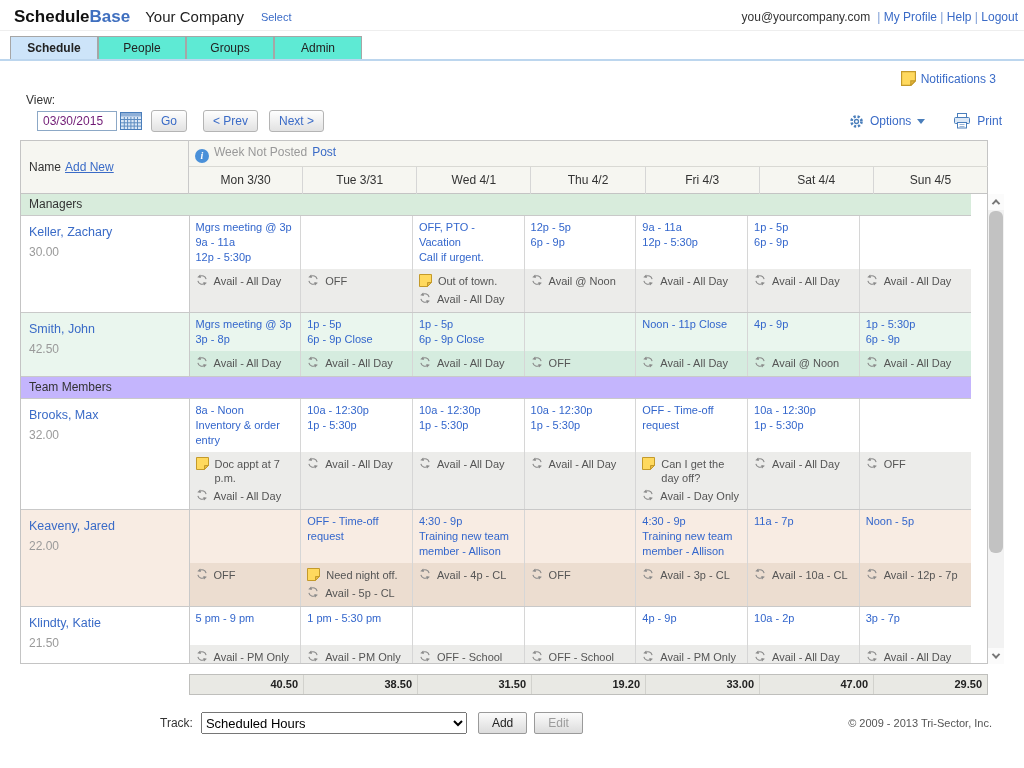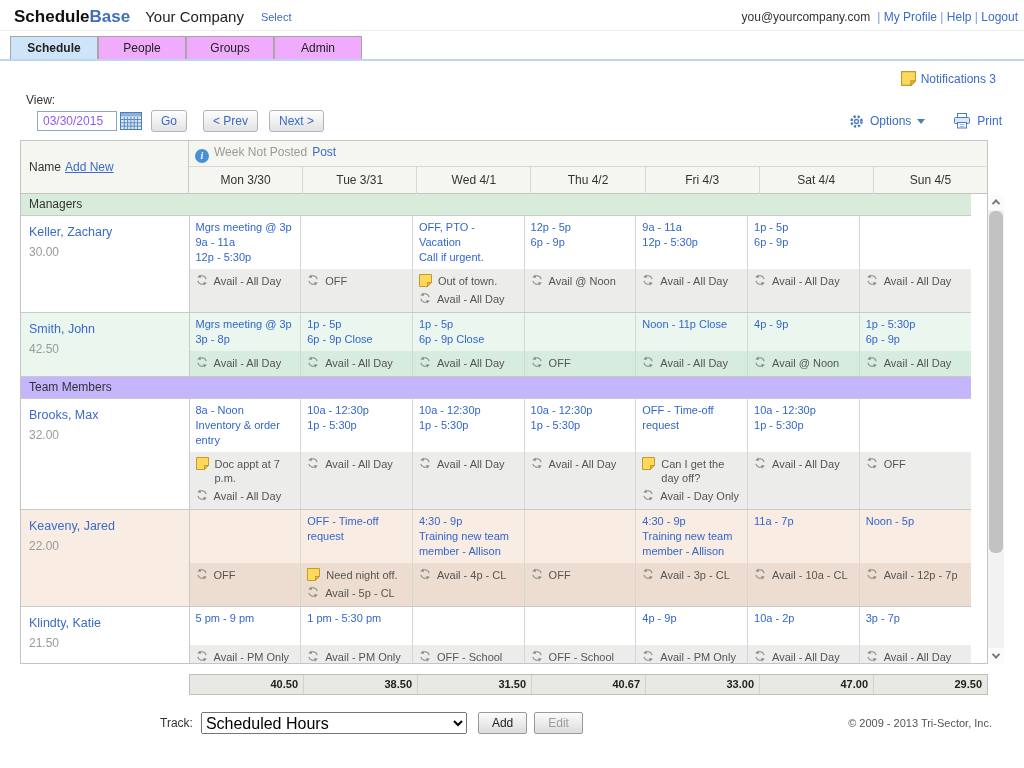--- a/index.html
+++ b/index.html
@@ -13,29 +13,29 @@
   .brand { font-size:17px; font-weight:bold; color:#111; letter-spacing:0; }
   .brand .base { color:#3f6fbf; }
   .company { font-size:15px; margin-left:15px; color:#222; }
   .select-link { font-size:11px; margin-left:17px; color:#3a6bc7; cursor:pointer; }
   .top-right { margin-left:auto; display:flex; align-items:center; gap:7px; font-size:12px; }
   .nav-link { color:#3a6bc7; cursor:pointer; }
   .pipe { color:#7a9bd4; }
   
   .tab-bar { display:flex; padding:5px 0 0 10px; border-bottom:2px solid #bcd6ee; }
   .tab { width:88px; height:23px; line-height:22px; text-align:center; font-size:12px;
-         background:#f0abfc; border:1px solid #a6a6a6; border-bottom:none; cursor:pointer; color:#222; }
+         background:#5eead4; border:1px solid #a6a6a6; border-bottom:none; cursor:pointer; color:#222; }
   .tab.active { background:#cde4f9; font-weight:bold; }
   
   .content { padding:0 20px; }
   .notif-row { display:flex; justify-content:flex-end; align-items:center; gap:5px; margin:10px 8px 0 0; color:#3a6bc7; }
   .view-label { margin:7px 0 3px 6px; color:#333; }
   .controls-row { display:flex; align-items:center; margin:0 2px 6px 6px; }
   .view-select { width:186px; height:22px; font-size:12px; font-family:inherit; }
-  .date-input { width:80px; height:20px; border:1px solid #8ca8c6; padding:1px 5px; font-size:12px; font-family:inherit; margin-left:11px; color:#8b5cf6; }
+  .date-input { width:80px; height:20px; border:1px solid #8ca8c6; padding:1px 5px; font-size:12px; font-family:inherit; margin-left:11px; color:#701a75; }
   .cal-btn { margin-left:3px; display:inline-flex; cursor:pointer; background:none; border:none; padding:0; }
   .btn { padding:2px 9px; height:22px; font-size:12px; color:#3a6bc7; font-family:inherit;
          background:linear-gradient(#fefefe,#e2e2e2); border:1px solid #b4b4b4; border-radius:3px; cursor:pointer; }
   .btn.go { margin-left:9px; }
   .btn.prev { margin-left:16px; }
   .btn.next { margin-left:11px; }
   .controls-right { margin-left:auto; display:flex; align-items:center; color:#3a6bc7; }
   .opt-group, .print-group { display:flex; align-items:center; gap:6px; cursor:pointer; }
   .print-group { margin-left:28px; }
   .caret { width:0; height:0; border-left:4px solid transparent; border-right:4px solid transparent; border-top:5px solid #4a7ebb; display:inline-block; }
@@ -83,21 +83,21 @@
   .chev.down { transform:rotate(135deg) translate(-1px,1px); }
   .sb-thumb { position:absolute; top:17px; left:1px; width:14px; height:342px; background:#c2c2c2; border-radius:6px; cursor:pointer; }
   
   .totals-row { display:flex; margin:10px 16px 0 169px; border:1px solid #bfbfbc; }
   .total-cell { flex:1; text-align:right; padding:3px 5px 4px 0; font-weight:bold; font-size:11px; color:#222;
                 background:#e9e9e4; border-left:1px solid #d2d2cd; }
   .total-cell:first-child { border-left:none; }
   
   .footer-row { display:flex; align-items:center; margin:17px 8px 0 140px; }
   .track-label { color:#333; margin-right:8px; }
-  .track-select { width:266px; height:22px; font-size:16px; font-family:inherit; }
+  .track-select { width:266px; height:22px; font-size:13px; font-family:inherit; }
   .btn2 { margin-left:11px; padding:2px 13px; height:22px; font-size:12px; font-family:inherit; color:#222;
           background:linear-gradient(#fbfbfb,#dcdcdc); border:1px solid #9a9a9a; border-radius:2px; cursor:pointer; }
   .btn2.edit { margin-left:7px; color:#9c9c9c; }
   .copyright { margin-left:auto; font-size:11px; color:#555; padding-right:4px; }
 </style>
 </head>
 <body>
 
 <div class="top-header">
   <span class="brand"><span>Schedule</span><span class="base">Base</span></span>
@@ -781,21 +781,21 @@
         <div class="sb-thumb"></div>
         <div class="sb-btn sb-down">
             <span class="chev down"></span>
           </div>
       </div>
     </div>
     <div class="totals-row" id="totals-row">
         <div class="total-cell">40.50</div>
         <div class="total-cell">38.50</div>
         <div class="total-cell">31.50</div>
-        <div class="total-cell">40.67</div>
+        <div class="total-cell">19.20</div>
         <div class="total-cell">33.00</div>
         <div class="total-cell">47.00</div>
         <div class="total-cell">29.50</div>
       </div>
   </div>
 
   <div class="footer-row">
     <span class="track-label">Track:</span>
     <select class="track-select"><option>Scheduled Hours</option></select>
     <button class="btn2">Add</button>

